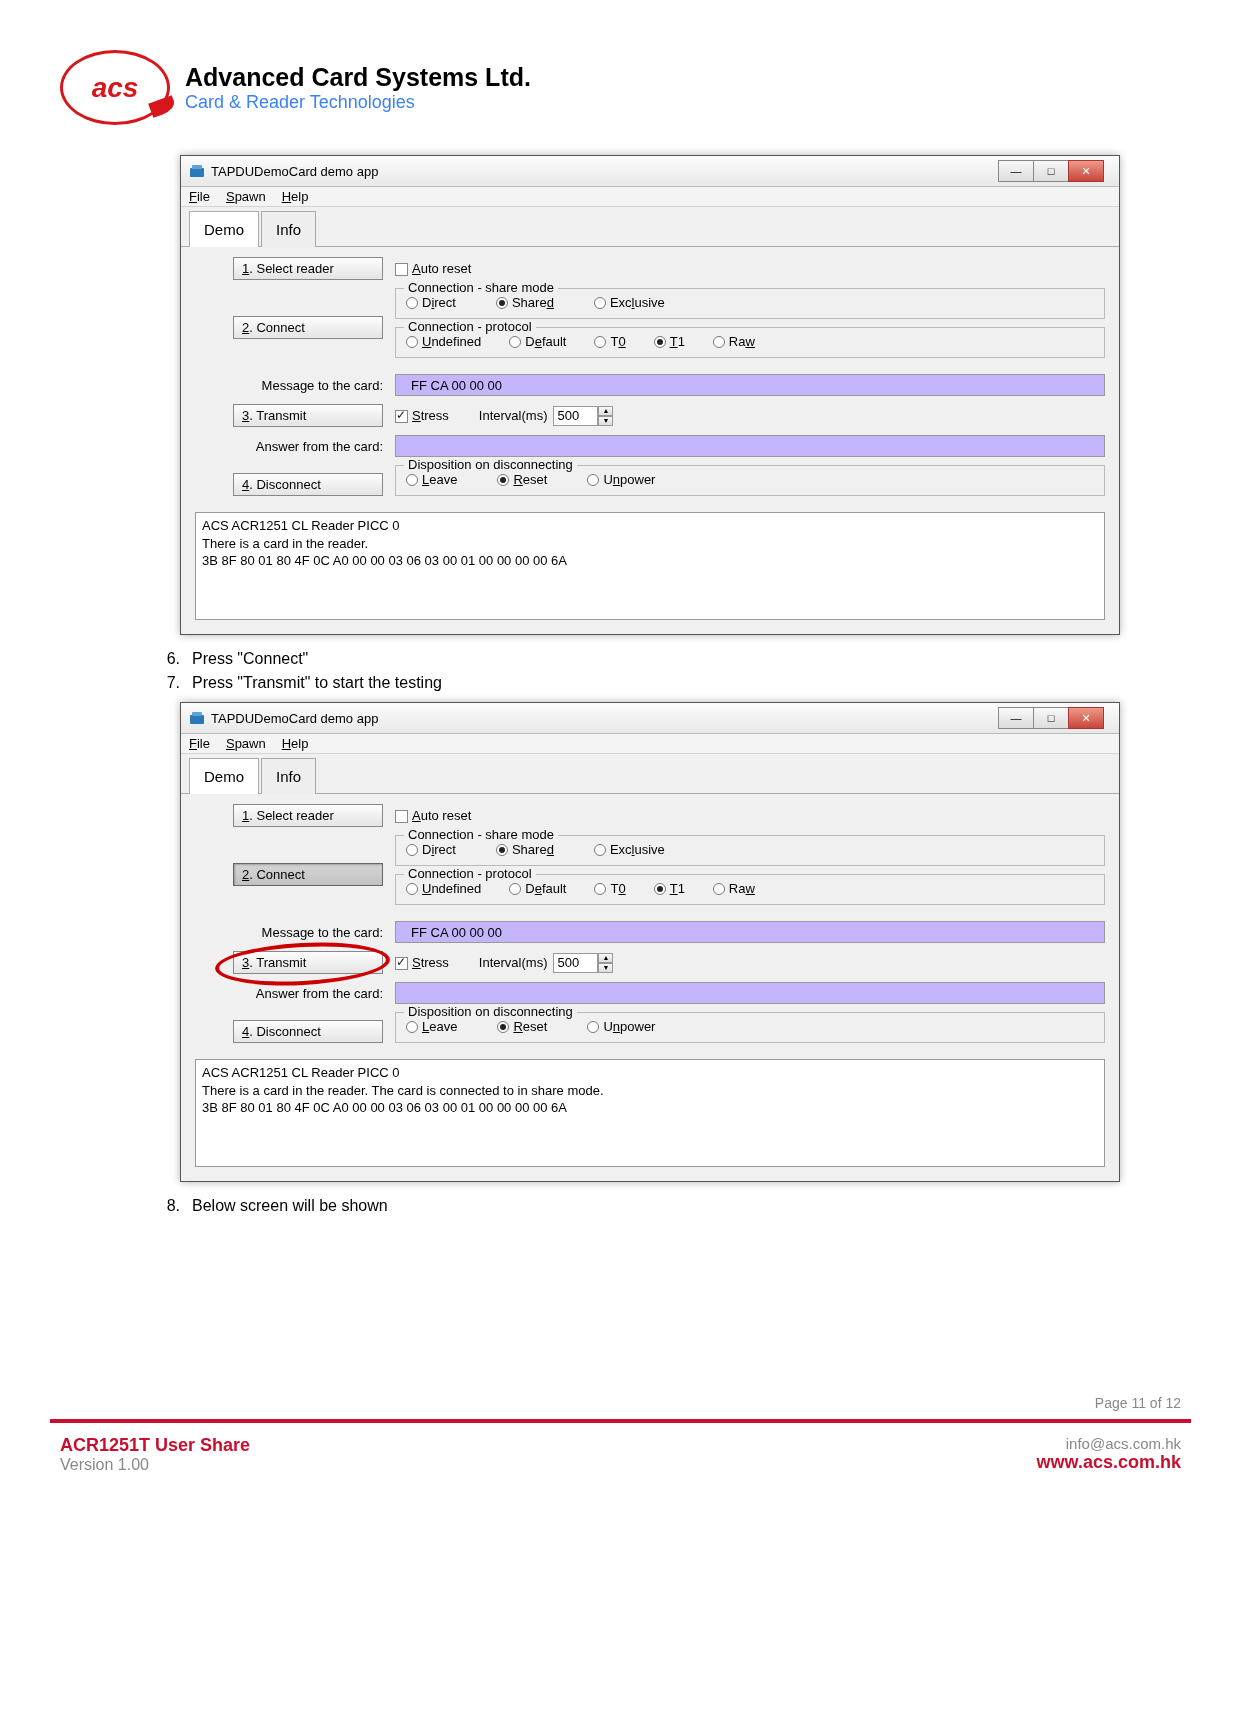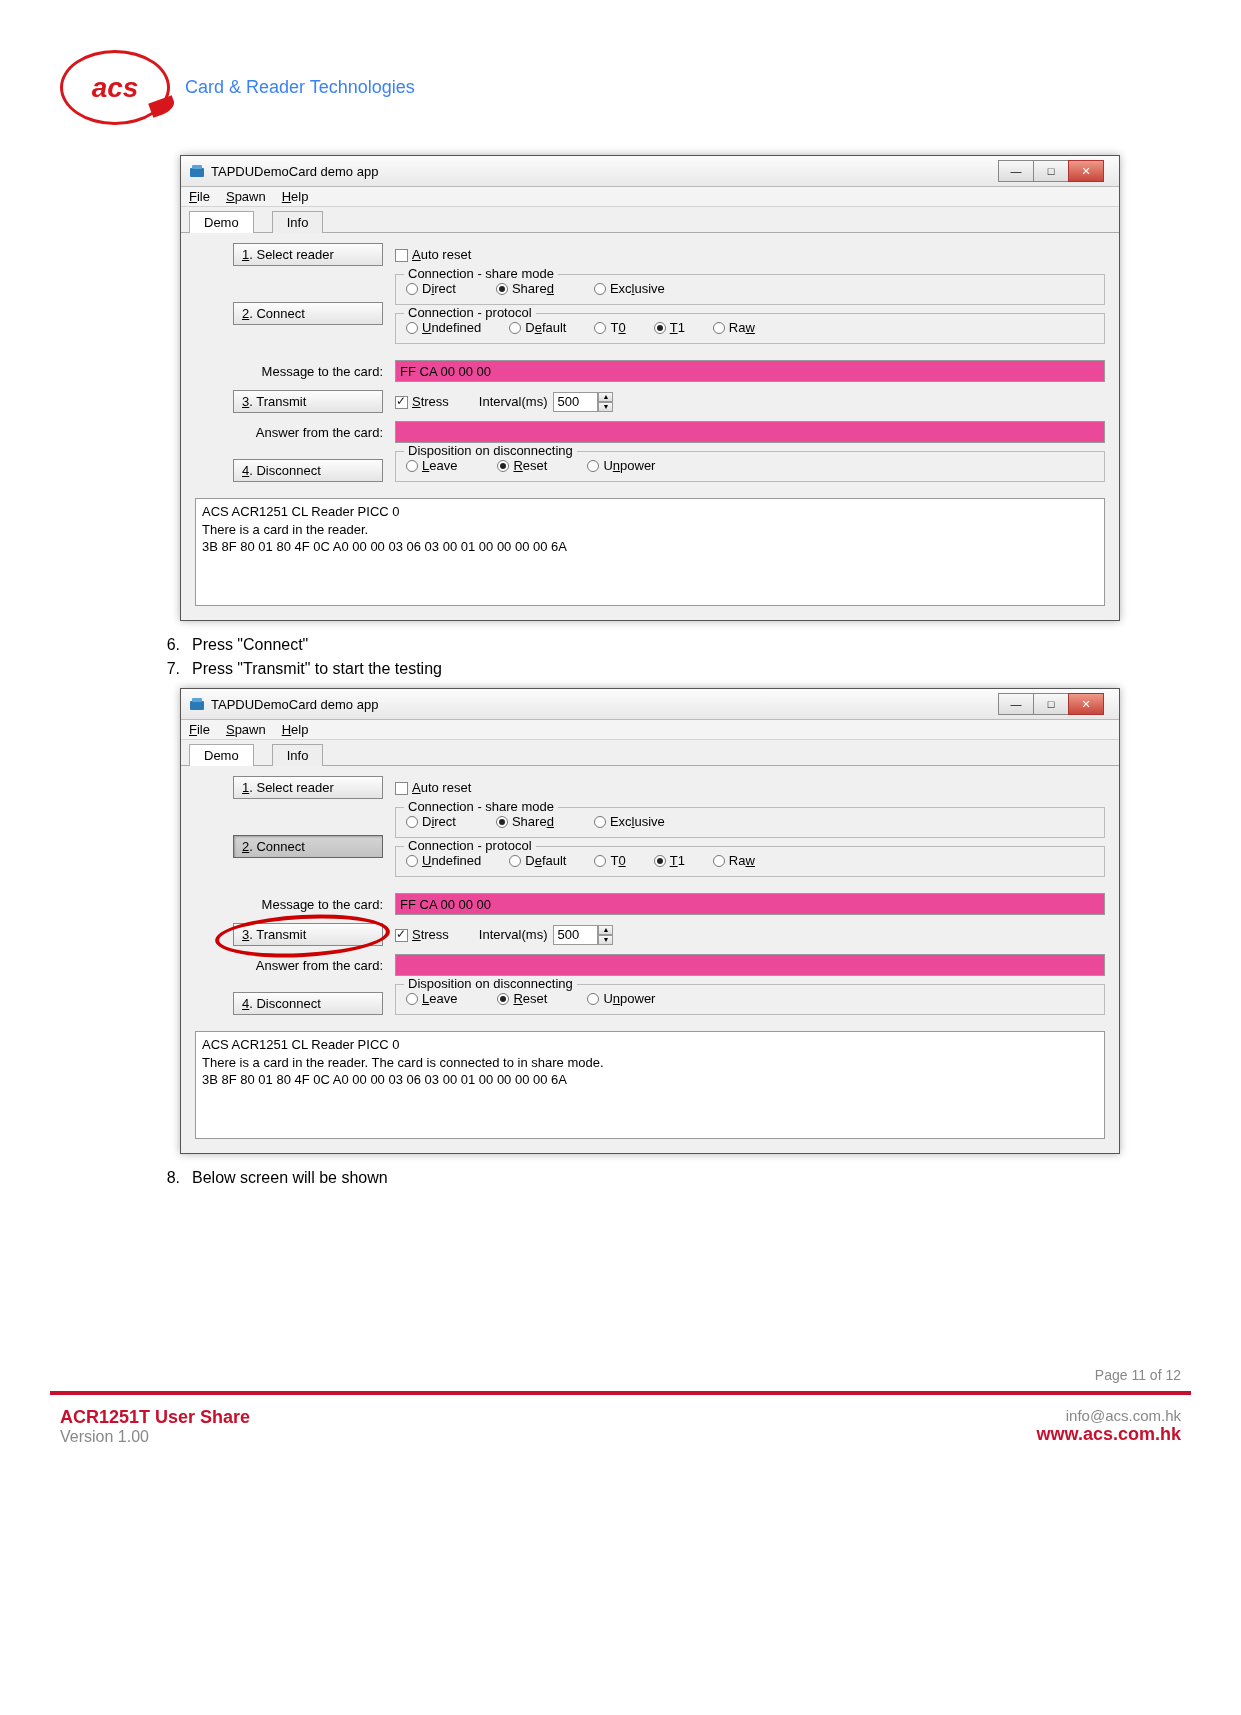--- a/index.html
+++ b/index.html
@@ -16,39 +16,39 @@
 .titlebar { background: linear-gradient(#fcfcfc, #e8e8e8); border-bottom: 1px solid #bbb; display: flex; align-items: center; padding: 4px 15px 4px 8px; }
 .titlebar-icon { width: 16px; height: 16px; margin-right: 6px; }
 .titlebar-text { flex: 1; font-size: 13px; color: #000; }
 .win-btns { display: flex; }
 .win-btn { width: 36px; height: 22px; border: 1px solid #888; background: linear-gradient(#f8f8f8,#ddd); display: flex; align-items: center; justify-content: center; margin-left: -1px; font-size: 11px; }
 .win-btn.close { background: linear-gradient(#e98,#c8463a); color: #fff; border-color: #a33; }
 .menubar { background: #f4f4f4; padding: 2px 8px; border-bottom: 1px solid #d4d4d4; display: flex; gap: 16px; }
 .menubar span { font-size: 13px; }
 .u { text-decoration: underline; }
 .tabbar { display: flex; padding: 4px 8px 0 8px; background: #f0f0f0; }
-.tab { border: 1px solid #aaa; border-bottom: none; padding: 3px 14px; background: #fff; font-size: 13px; margin-right: 18px; }
+.tab { border: 1px solid #aaa; border-bottom: none; padding: 9px 14px; background: #fff; font-size: 15px; margin-right: 2px; }
 .tab.inactive { background: #eee; }
 .tab-border { border-top: 1px solid #aaa; margin-top: -1px; }
 .win-body { background: #f0f0f0; padding: 10px 14px 14px 14px; }
 .row { display: flex; align-items: center; margin-bottom: 8px; }
 .left-col { width: 200px; display: flex; justify-content: flex-end; align-items: center; padding-right: 12px; }
 .right-col { flex: 1; }
 .btn { border: 1px solid #888; background: linear-gradient(#fdfdfd,#e4e4e4); padding: 3px 8px; font-size: 13px; min-width: 150px; text-align: left; }
 .btn.pressed { background: linear-gradient(#d5d5d5,#c2c2c2); border-color: #666; box-shadow: inset 1px 1px 2px rgba(0,0,0,.25); }
 .checkbox { width: 13px; height: 13px; border: 1px solid #888; background: #fff; display: inline-block; margin-right: 4px; vertical-align: middle; position: relative; }
 .checkbox.checked::after { content: "✓"; position: absolute; top: -3px; left: 0; font-size: 12px; color: #222; }
 .fieldset { border: 1px solid #bbb; padding: 6px 10px 8px 10px; position: relative; margin-bottom: 8px; }
 .fieldset-label { position: absolute; top: -9px; left: 8px; background: #f0f0f0; padding: 0 4px; font-size: 13px; }
 .radios { display: flex; gap: 40px; flex-wrap: wrap; }
 .radios.tight { gap: 28px; }
 .radio { display: flex; align-items: center; gap: 4px; font-size: 13px; }
 .rdot { width: 12px; height: 12px; border: 1px solid #777; border-radius: 50%; background: #fff; display: inline-flex; align-items: center; justify-content: center; }
 .rdot.sel::after { content: ""; width: 6px; height: 6px; background: #222; border-radius: 50%; }
-.textinput { border: 1px solid #999; background: #ec4899; padding: 2px 4px; font-size: 13px; width: 100%; height: 22px; }
+.textinput { border: 1px solid #999; background: #c4b5fd; padding: 2px 15px; font-size: 13px; width: 100%; height: 22px; }
 .label-txt { font-size: 13px; }
 .spinner { display: inline-flex; align-items: center; }
 .spinner-input { width: 45px; height: 20px; border: 1px solid #999; text-align: left; padding: 1px 3px; font-size: 13px; }
 .spinner-btns { display: flex; flex-direction: column; }
 .spin-b { width: 15px; height: 10px; border: 1px solid #999; background: linear-gradient(#f8f8f8,#ddd); font-size: 7px; line-height: 7px; text-align: center; }
 .log-box { border: 1px solid #999; background: #fff; padding: 4px 6px; font-size: 13px; line-height: 1.35; height: 108px; white-space: pre-line; margin-top: 8px; }
 .step { margin: 6px 0 4px 100px; font-size: 16px; display: flex; gap: 12px; }
 .step-num { width: 20px; text-align: right; }
 .red-circle { position: absolute; border: 4px solid #cc0000; border-radius: 50%; width: 175px; height: 42px; transform: rotate(-3deg); pointer-events: none; }
 .footer-area { margin-top: 180px; }
@@ -63,20 +63,21 @@
 </style>
 </head>
 <body>
 
 <div class="page">
   <div class="header">
     <div class="logo-oval">
         <span class="logo-text">acs</span>
       </div>
     <div class="company">
+      <div class="company-name">Advanced Card Systems Ltd.</div>
       <div class="company-tag">Card &amp; Reader Technologies</div>
     </div>
   </div>
 
   <div class="win-window">
     <div class="titlebar">
       <svg class="titlebar-icon" viewBox="0 0 16 16">
           <rect x="1" y="5" width="14" height="9" fill="#2a7ab8" rx="1"></rect>
           <rect x="3" y="2" width="10" height="4" fill="#5ba3d8" rx="1"></rect>
         </svg>

